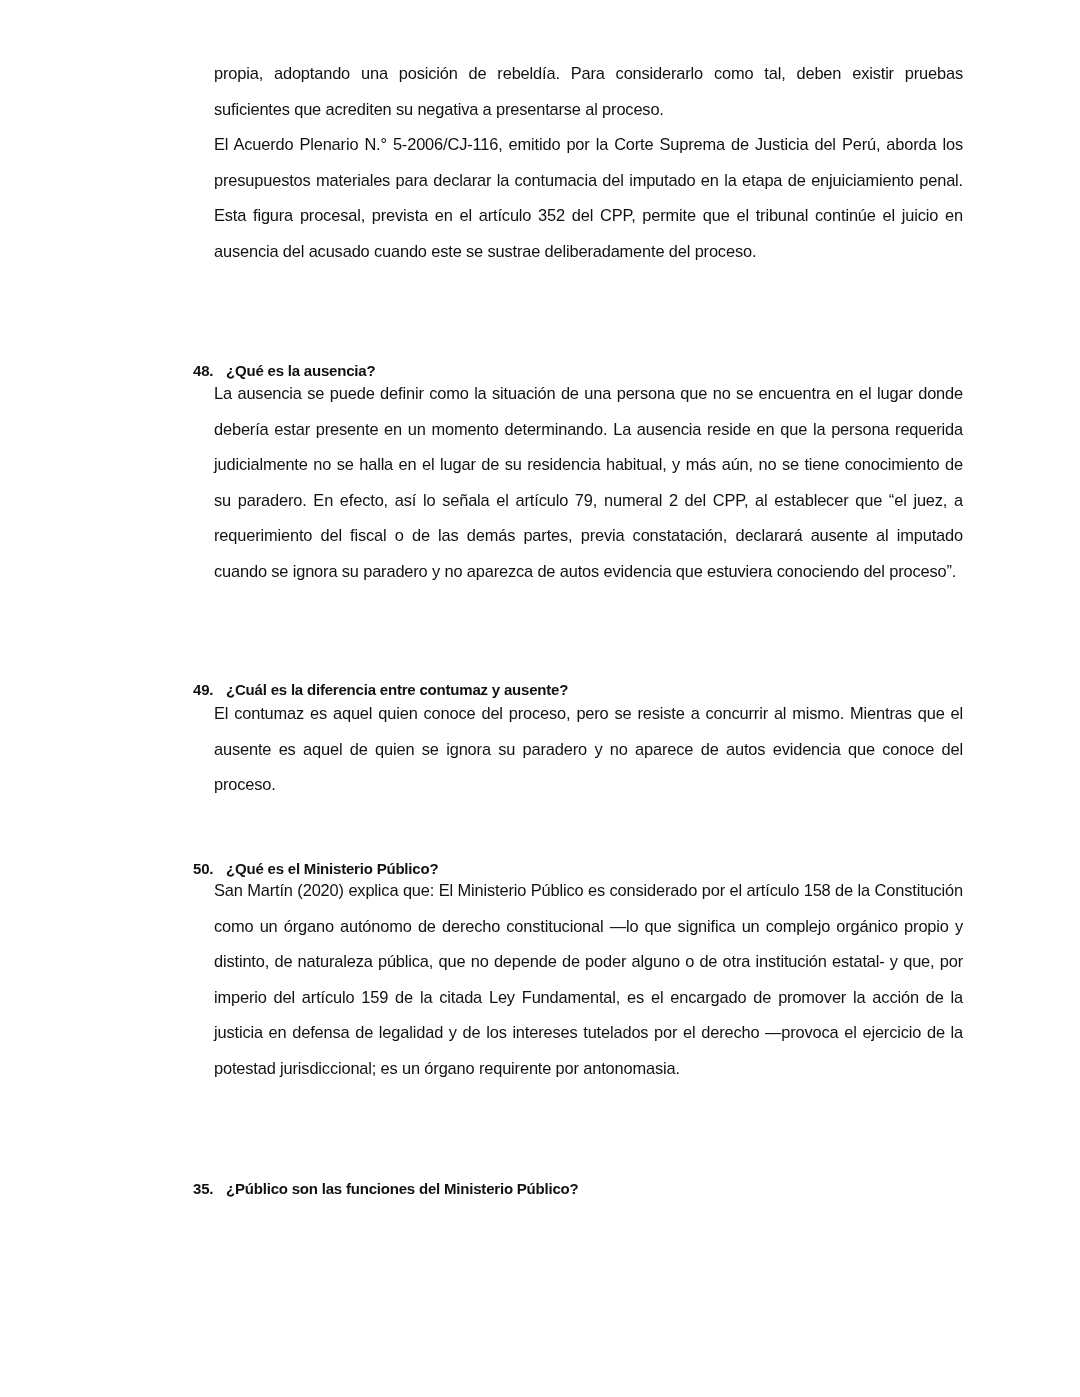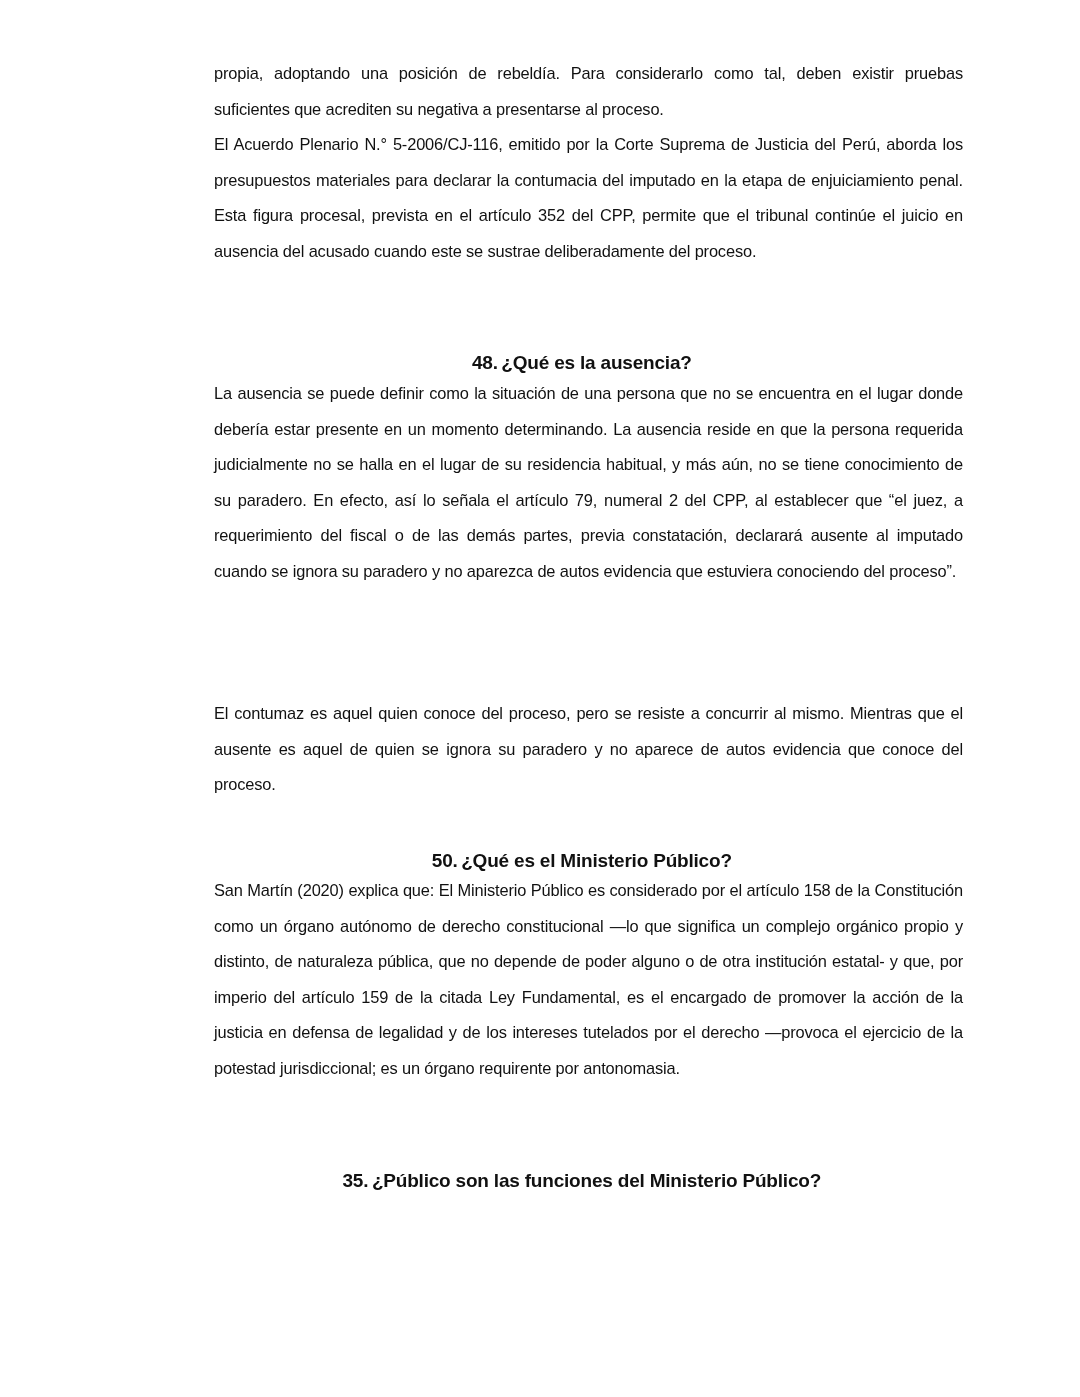--- a/index.html
+++ b/index.html
@@ -33,46 +33,48 @@
       word-spacing: 0px;
       margin: 0;
     }
     .para.last-left {
       text-align-last: left;
     }
     .heading {
       position: absolute;
       left: 181px;
       width: 790px;
-      font-size: 19px;
+      font-size: 15px;
       line-height: 24px;
       font-weight: bold;
-      margin: 4px;
+      margin: 12px;
       letter-spacing: -0.2px;
-      text-align: center;
     }
     .heading .num {
       display: inline-block;
       width: 33px;
     }
   </style>
 </head>
 <body>
 
 <div class="page">
 
   <p class="para last-left" style="top:56px;">propia, adoptando una posición de rebeldía. Para considerarlo como tal, deben existir pruebas suficientes que acrediten su negativa a presentarse al proceso.</p>
 
   <p class="para last-left" style="top:127px;">El Acuerdo Plenario N.° 5-2006/CJ-116, emitido por la Corte Suprema de Justicia del Perú, aborda los presupuestos materiales para declarar la contumacia del imputado en la etapa de enjuiciamiento penal. Esta figura procesal, prevista en el artículo 352 del CPP, permite que el tribunal continúe el juicio en ausencia del acusado cuando este se sustrae deliberadamente del proceso.</p>
 
   <div class="heading" style="top:347px;">
     <span class="num">48.</span><span>¿Qué es la ausencia?</span>
   </div>
   <p class="para last-left" style="top:376px;">La ausencia se puede definir como la situación de una persona que no se encuentra en el lugar donde debería estar presente en un momento determinando. La ausencia reside en que la persona requerida judicialmente no se halla en el lugar de su residencia habitual, y más aún, no se tiene conocimiento de su paradero. En efecto, así lo señala el artículo 79, numeral 2 del CPP, al establecer que “el juez, a requerimiento del fiscal o de las demás partes, previa constatación, declarará ausente al imputado cuando se ignora su paradero y no aparezca de autos evidencia que estuviera conociendo del proceso”.</p>
 
+  <div class="heading" style="top:666px;">
+    <span class="num">49.</span><span>¿Cuál es la diferencia entre contumaz y ausente?</span>
+  </div>
   <p class="para last-left" style="top:696px;">El contumaz es aquel quien conoce del proceso, pero se resiste a concurrir al mismo. Mientras que el ausente es aquel de quien se ignora su paradero y no aparece de autos evidencia que conoce del proceso.</p>
 
   <div class="heading" style="top:845px;">
     <span class="num">50.</span><span>¿Qué es el Ministerio Público?</span>
   </div>
   <p class="para last-left" style="top:873px;">San Martín (2020) explica que: El Ministerio Público es considerado por el artículo 158 de la Constitución como un órgano autónomo de derecho constitucional —lo que significa un complejo orgánico propio y distinto, de naturaleza pública, que no depende de poder alguno o de otra institución estatal- y que, por imperio del artículo 159 de la citada Ley Fundamental, es el encargado de promover la acción de la justicia en defensa de legalidad y de los intereses tutelados por el derecho —provoca el ejercicio de la potestad jurisdiccional; es un órgano requirente por antonomasia.</p>
 
   <div class="heading" style="top:1165px;">
     <span class="num">35.</span><span>¿Público son las funciones del Ministerio Público?</span>
   </div>

